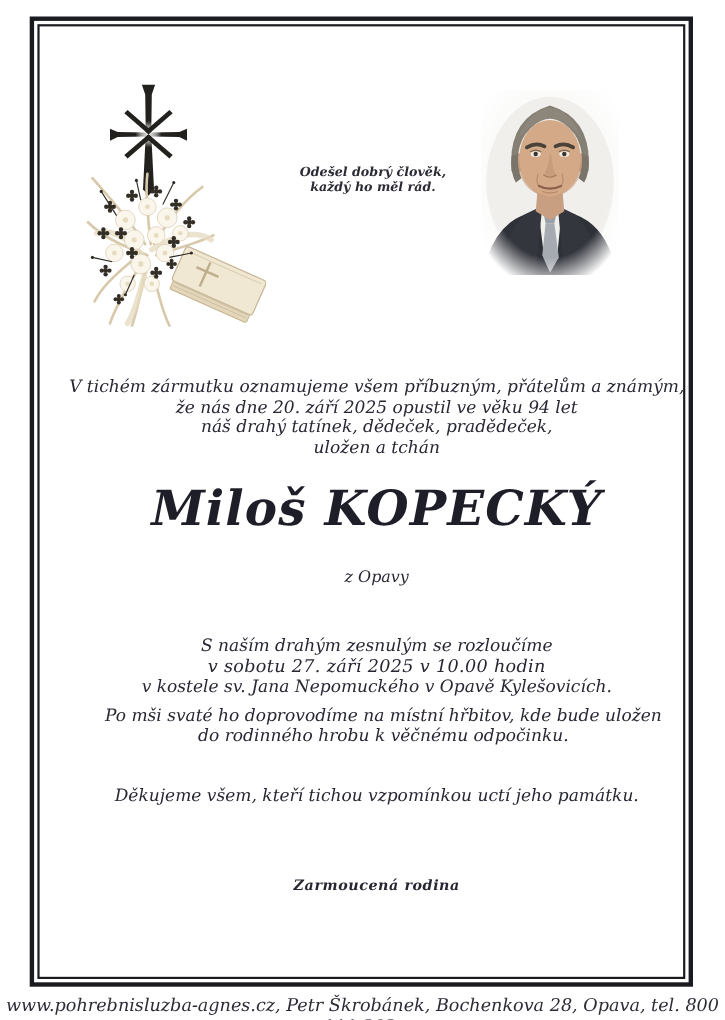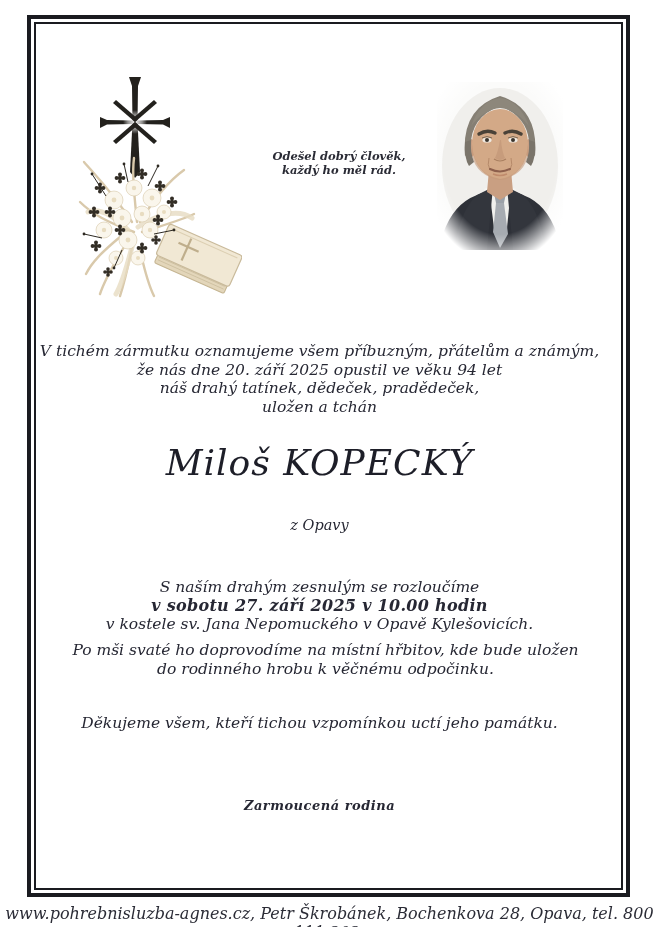--- a/index.html
+++ b/index.html
@@ -17,31 +17,31 @@
     border:2px solid #1a1b20;
   }
   .art { position:absolute; left:62px; top:62px; width:180px; height:240px; }
   .motto {
     position:absolute; left:264px; top:149px; width:150px;
     font-size:11.5px; font-weight:bold; font-style:italic;
     line-height:14px; color:#2a2b35; text-align:center;
   }
   .photo { position:absolute; left:437px; top:82px; width:126px; height:168px; }
   .cblock {
-    position:absolute; left:18px; width:603px; text-align:center;
+    position:absolute; left:41px; width:603px; text-align:center;
     font-style:italic; font-size:15.5px; line-height:18.5px; color:#262733;
   }
   .announcement { top:342px; }
   .deceased-name {
-    top:445px; font-size:36px; font-weight:normal; letter-spacing:1px;
+    top:445px; font-size:44px; font-weight:bold; letter-spacing:1px;
     line-height:36px; color:#1d1e28;
   }
   .origin { top:516px; font-size:14.5px; }
   .farewell { top:578px; }
-  .farewell .bold-line { font-weight:bold; font-size:16px; letter-spacing:0.3px; }
+  .farewell .bold-line { font-weight:normal; font-size:16px; letter-spacing:0.3px; }
   .burial { top:641px;padding-left:12px; }
   .thanks { top:714px; }
   .signature { top:797px; font-size:13px; font-weight:bold; letter-spacing:0.5px; }
   .footer {
     position:absolute; left:0; top:904px; width:659px; text-align:center;
     font-style:italic; font-size:16px; color:#2b2c36;
   }
 </style>
 </head>
 <body>

